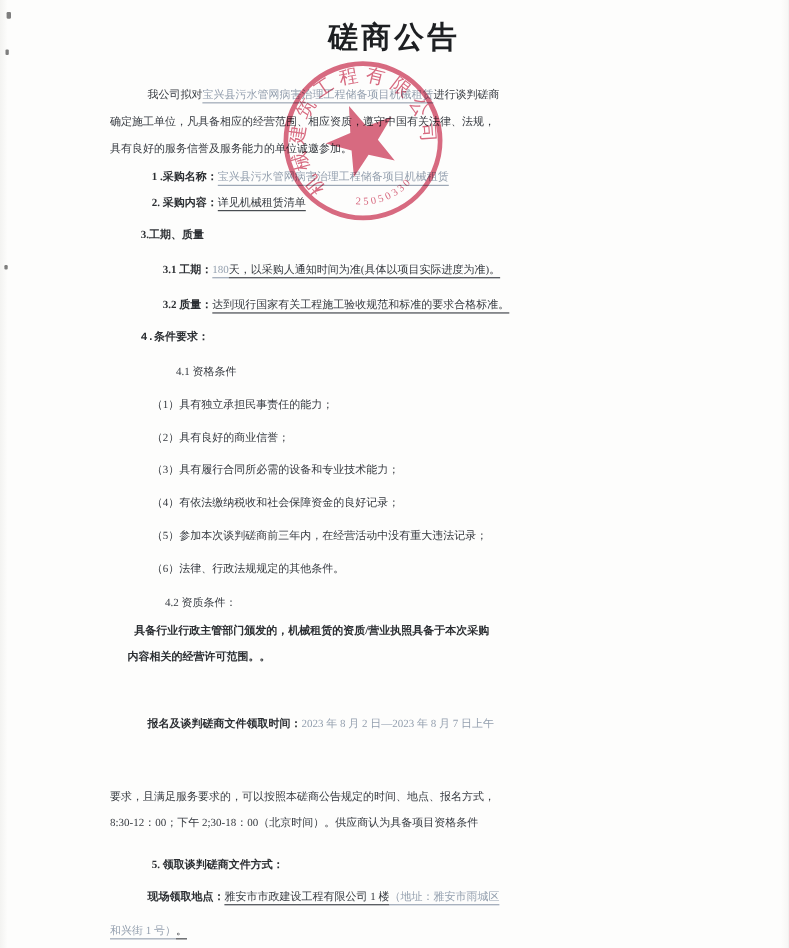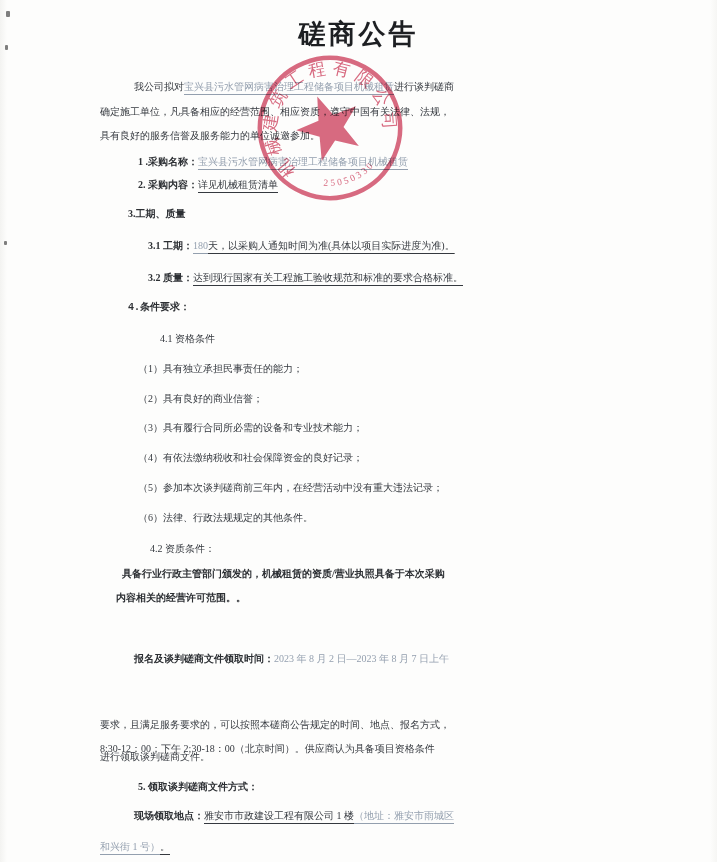--- a/index.html
+++ b/index.html
@@ -70,21 +70,20 @@
   <div class="ln" style="top:507px;left:138px;">（6）法律、行政法规规定的其他条件。</div>
   <div class="ln" style="top:538px;left:150px;">4.2 资质条件：</div>
   <div class="ln b" style="top:563px;left:122px;">具备行业行政主管部门颁发的，机械租赁的资质/营业执照具备于本次采购</div>
   <div class="ln b" style="top:587px;left:100px;margin-left:16px;">内容相关的经营许可范围。。</div>
 
   <div class="ln" style="top:648px;left:134px;">
     <span class="b">报名及谈判磋商文件领取时间：</span><span class="grey">2023 年 8 月 2 日—2023 年 8 月 7 日上午</span>
   </div>
   <div class="ln" style="top:694px;left:100px;margin-top:44px;">8:30-12：00；下午 2;30-18：00（北京时间）。供应商认为具备项目资格条件</div>
   <div class="ln" style="top:714px;left:100px;">要求，且满足服务要求的，可以按照本磋商公告规定的时间、地点、报名方式，</div>
-  <div class="ln" style="top:746px;left:100px;">进行领取谈判磋商文件。</div>
 
   <div class="ln b" style="top:776px;left:138px;">5. 领取谈判磋商文件方式：</div>
   <div class="ln" style="top:805px;left:134px;">
     <span class="b">现场领取地点：</span><span class="dark u">雅安市市政建设工程有限公司 1 楼</span><span class="grey u">（地址：雅安市雨城区</span>
   </div>
   <div class="ln" style="top:836px;left:100px;text-align:right;">
     <span class="grey u">和兴街 1 号）</span><span class="dark u">。</span>
   </div>
 
   <div class="seal">

